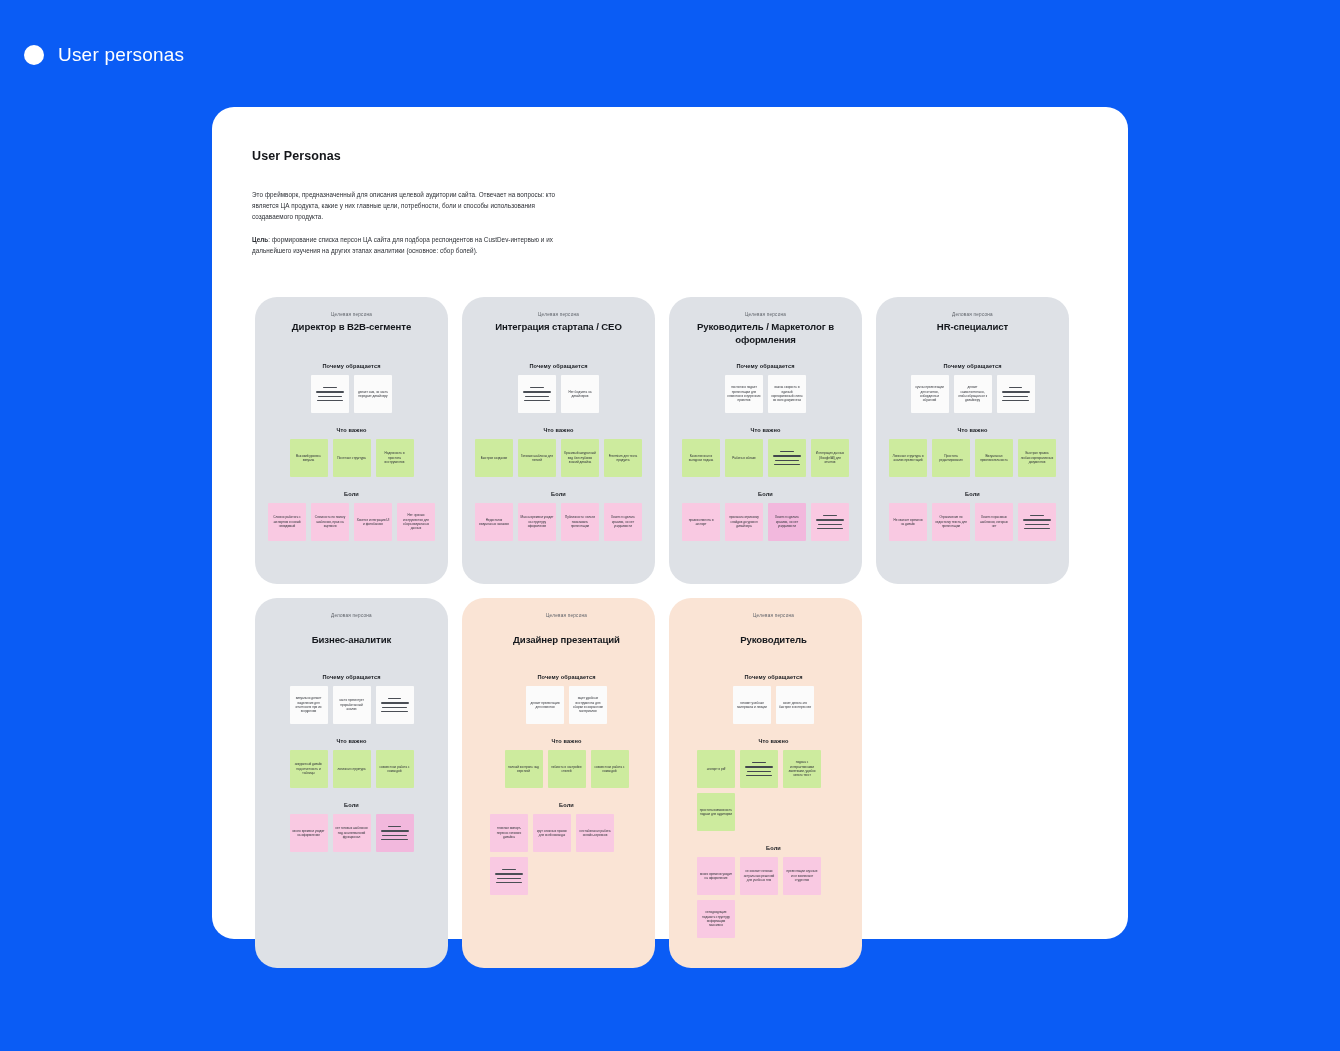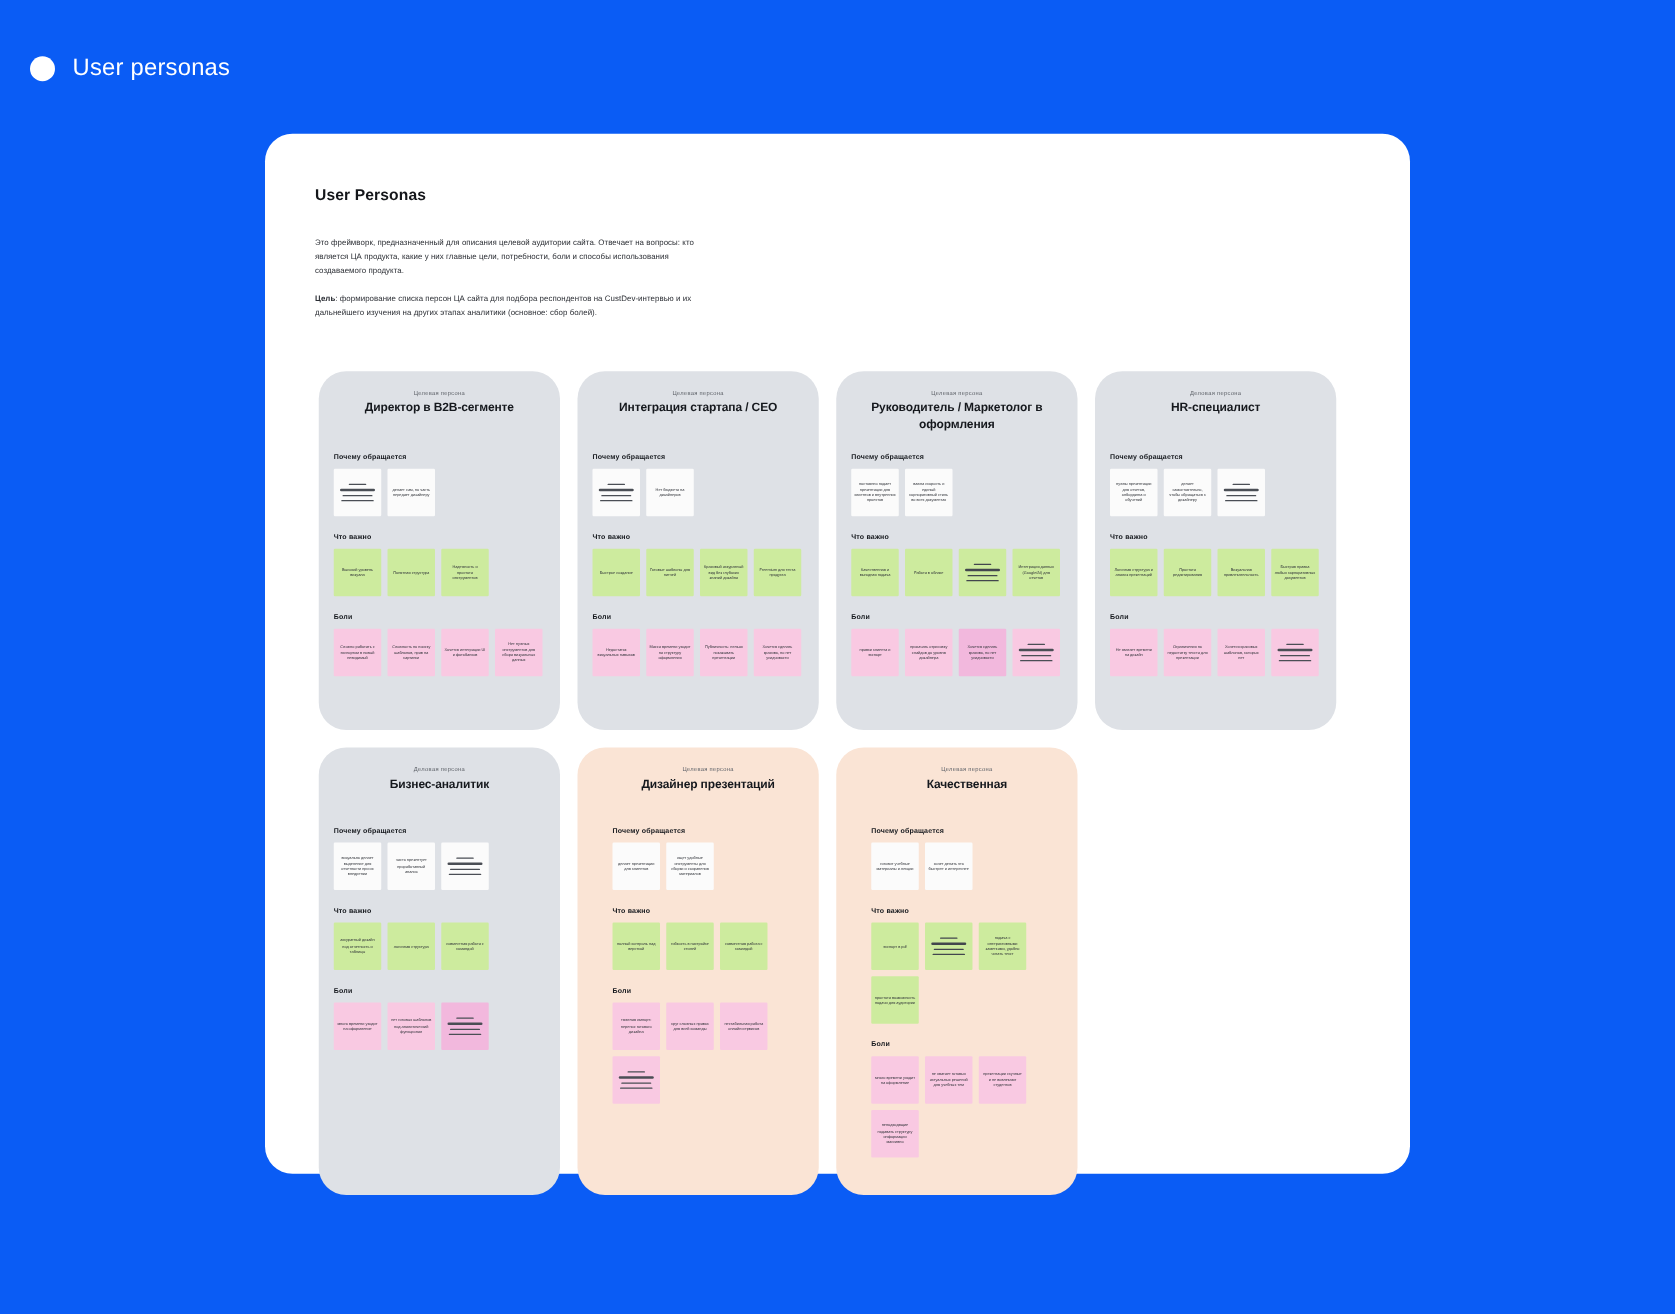--- a/index.html
+++ b/index.html
@@ -50,39 +50,39 @@
     position: absolute; left: 43px; top: 190px;
     width: 840px;
     display: flex; flex-wrap: wrap;
     gap: 14px 14px;
   }
   .persona {
     width: 193px;
     border-radius: 22px;
     padding: 15px 12px 18px 12px;
     background: #dfe2e6;
-    display: flex; flex-direction: column;
+    display: flex; flex-direction: column; align-items: center;
   }
   .persona.grey  { background: #dee1e6; }
   .persona.peach { background: #fae4d5; padding-left: 28px; }
 
   .persona.row1 { min-height: 287px; }
   .persona.row2 { min-height: 290px; }
 
   .p-kicker {
     font-size: 4.6px; color: #5d6168; text-align: center;
     letter-spacing: .25px; margin-bottom: 4px;
   }
   .p-name {
     font-size: 9.6px; font-weight: bold; color: #15181d;
     text-align: center; line-height: 1.35;
     letter-spacing: -.1px; margin-bottom: 14px;
     min-height: 26px;
   }
-  .persona.row2 .p-name { margin-bottom: 12px; }
+  .persona.row2 .p-name { margin-bottom: 12px; margin-top: 12px; }
 
   .sec-label {
     font-size: 5.6px; font-weight: bold; color: #15181d;
     letter-spacing: .15px; margin-bottom: 6px; margin-top: 2px;
   }
   .notes {
     display: flex; flex-wrap: wrap; gap: 5px;
     margin-bottom: 12px;
   }
   .note {
@@ -414,21 +414,21 @@
               <i class="s1"></i>
               <i class="s2"></i>
               <i class="s3"></i>
               <i class="s4"></i>
             </div>
           </div>
           <div class="spacer"></div>
         </div>
         <div class="persona peach row2">
           <div class="p-kicker">Целевая персона</div>
-          <div class="p-name">Качественная</div>
+          <div class="p-name">Руководитель</div>
           <div class="sec-label">Почему обращается</div>
           <div class="notes">
             <div class="note white">
               <span>готовит учебные материалы и лекции</span>
             </div>
             <div class="note white">
               <span>хочет делать это быстрее и интереснее</span>
             </div>
           </div>
           <div class="sec-label">Что важно</div>

